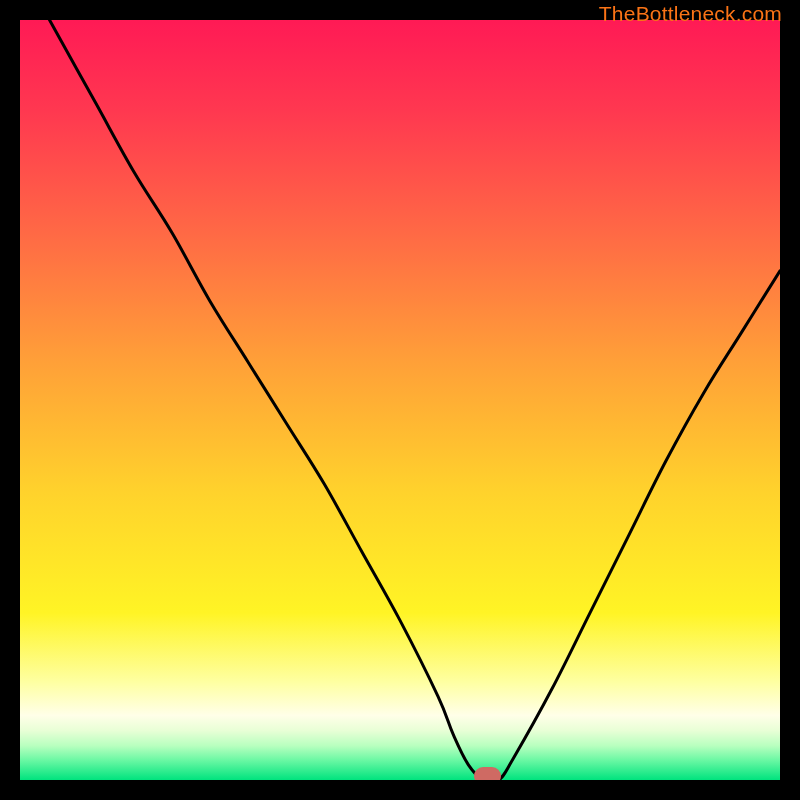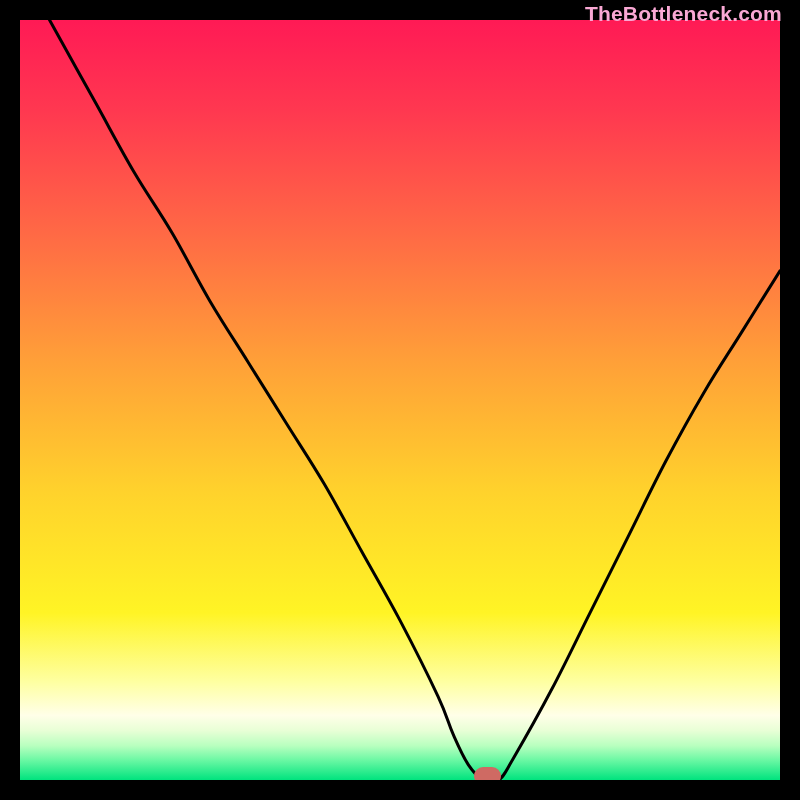--- a/index.html
+++ b/index.html
@@ -39,22 +39,22 @@
     top: 0;
     width: 100%;
     height: 100%;
   }
   .watermark {
     position: absolute;
     top: 2px;
     right: 18px;
     font-family: Arial, Helvetica, sans-serif;
     font-size: 21px;
-    font-weight: bold;
-    color: #f9a8d4;
+    font-weight: normal;
+    color: #f97316;
     letter-spacing: 0.2px;
   }
   .marker {
     position: absolute;
     border-radius: 10px;
   }
 </style>
 </head>
 <body>
 

